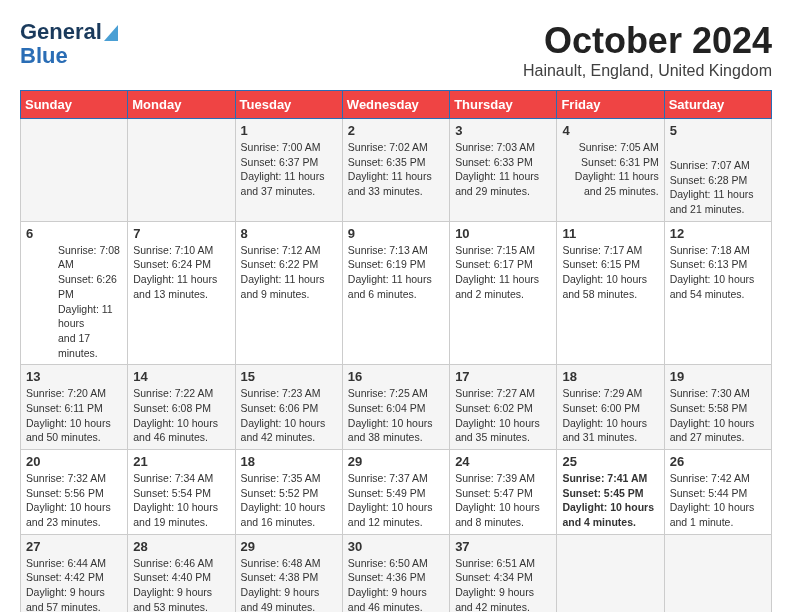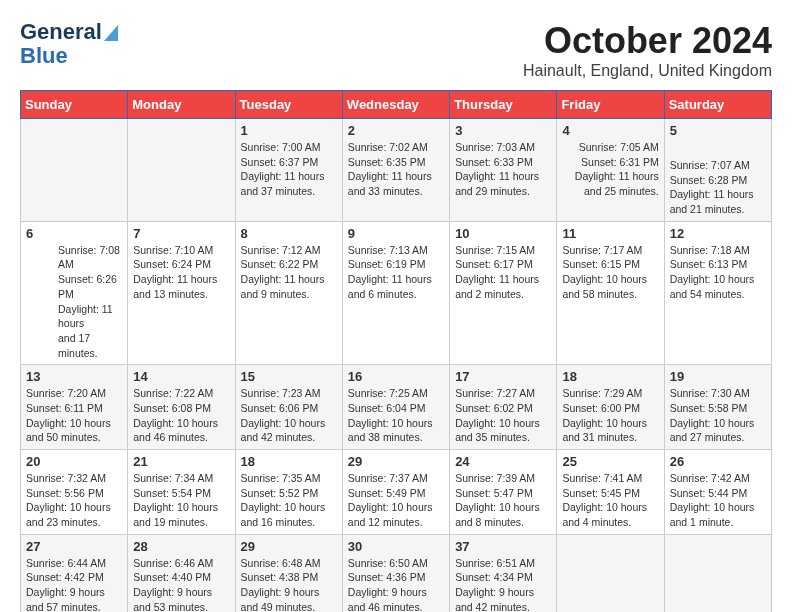--- a/index.html
+++ b/index.html
@@ -291,21 +291,21 @@
         </td>
         <td>
           <div class="day-number">24</div>
           <div class="day-info" style="white-space: pre-line;">Sunrise: 7:39 AM
 Sunset: 5:47 PM
 Daylight: 10 hours
 and 8 minutes.</div>
         </td>
         <td>
           <div class="day-number">25</div>
-          <div class="day-info" style="white-space: pre-line;">Sunrise: 7:41 AM
+          <div class="day-info" style="white-space: pre-line; font-weight: bold;">Sunrise: 7:41 AM
 Sunset: 5:45 PM
 Daylight: 10 hours
 and 4 minutes.</div>
         </td>
         <td>
           <div class="day-number">26</div>
           <div class="day-info" style="white-space: pre-line;">Sunrise: 7:42 AM
 Sunset: 5:44 PM
 Daylight: 10 hours
 and 1 minute.</div>

